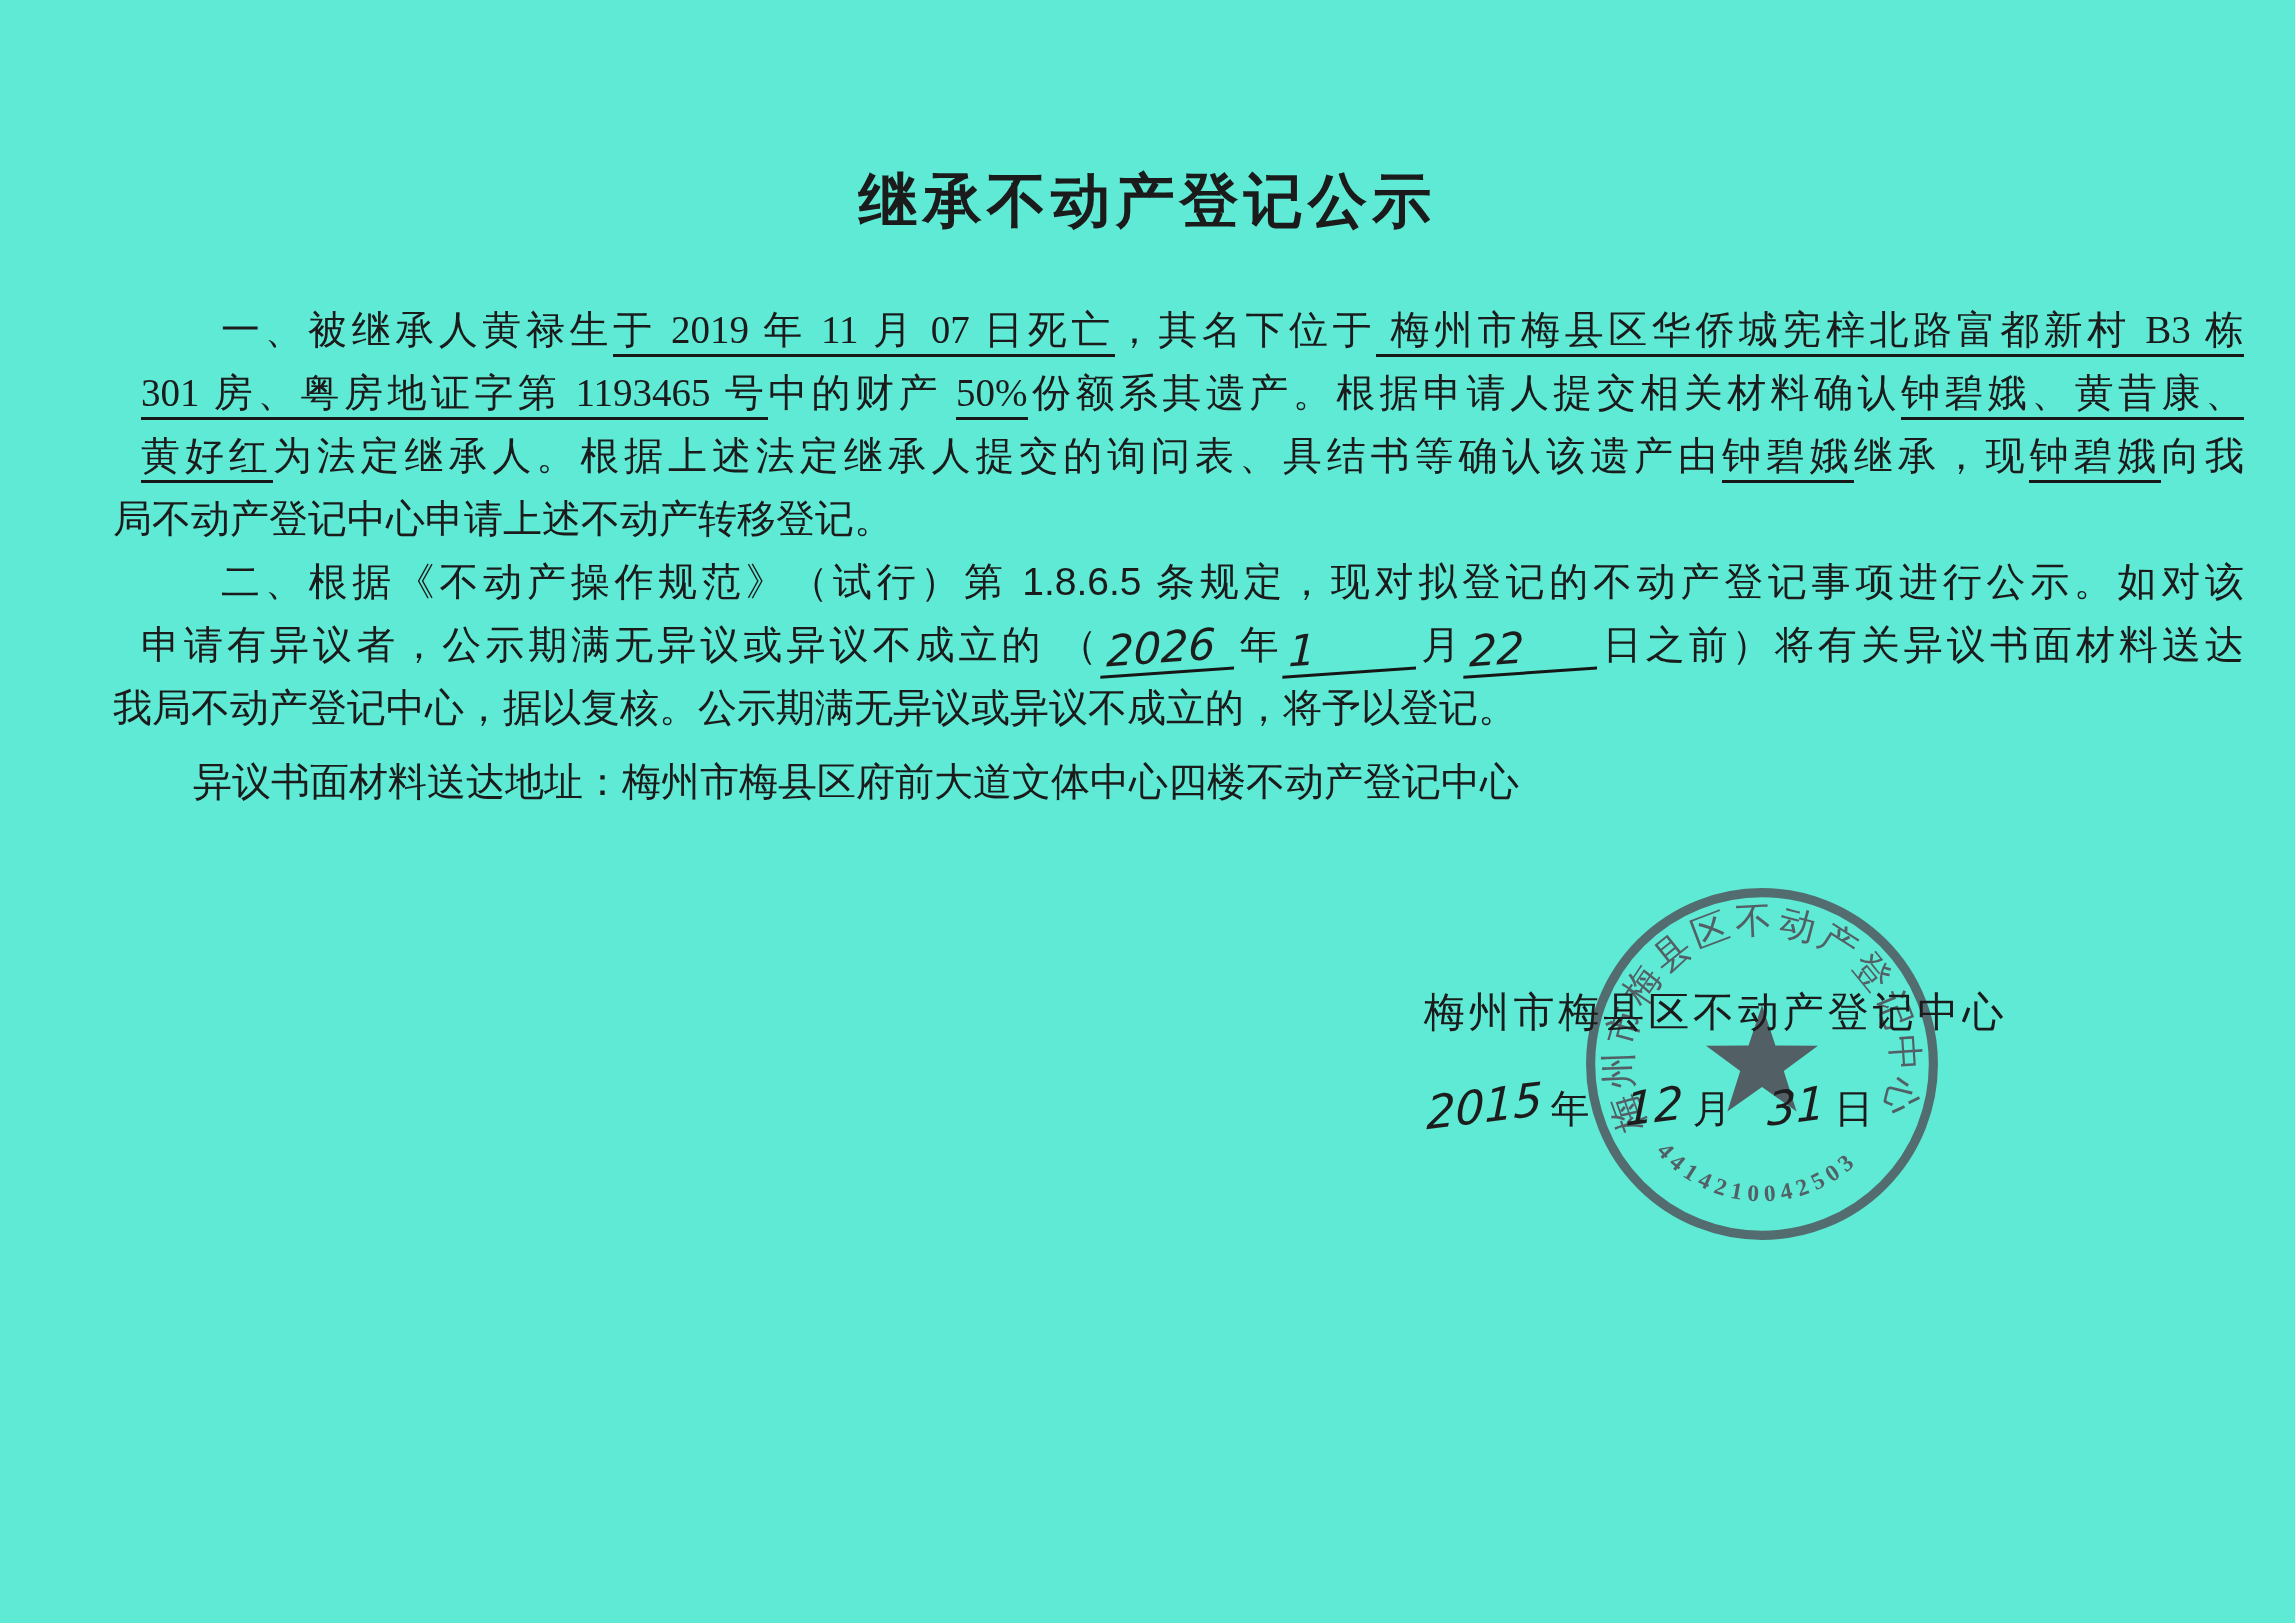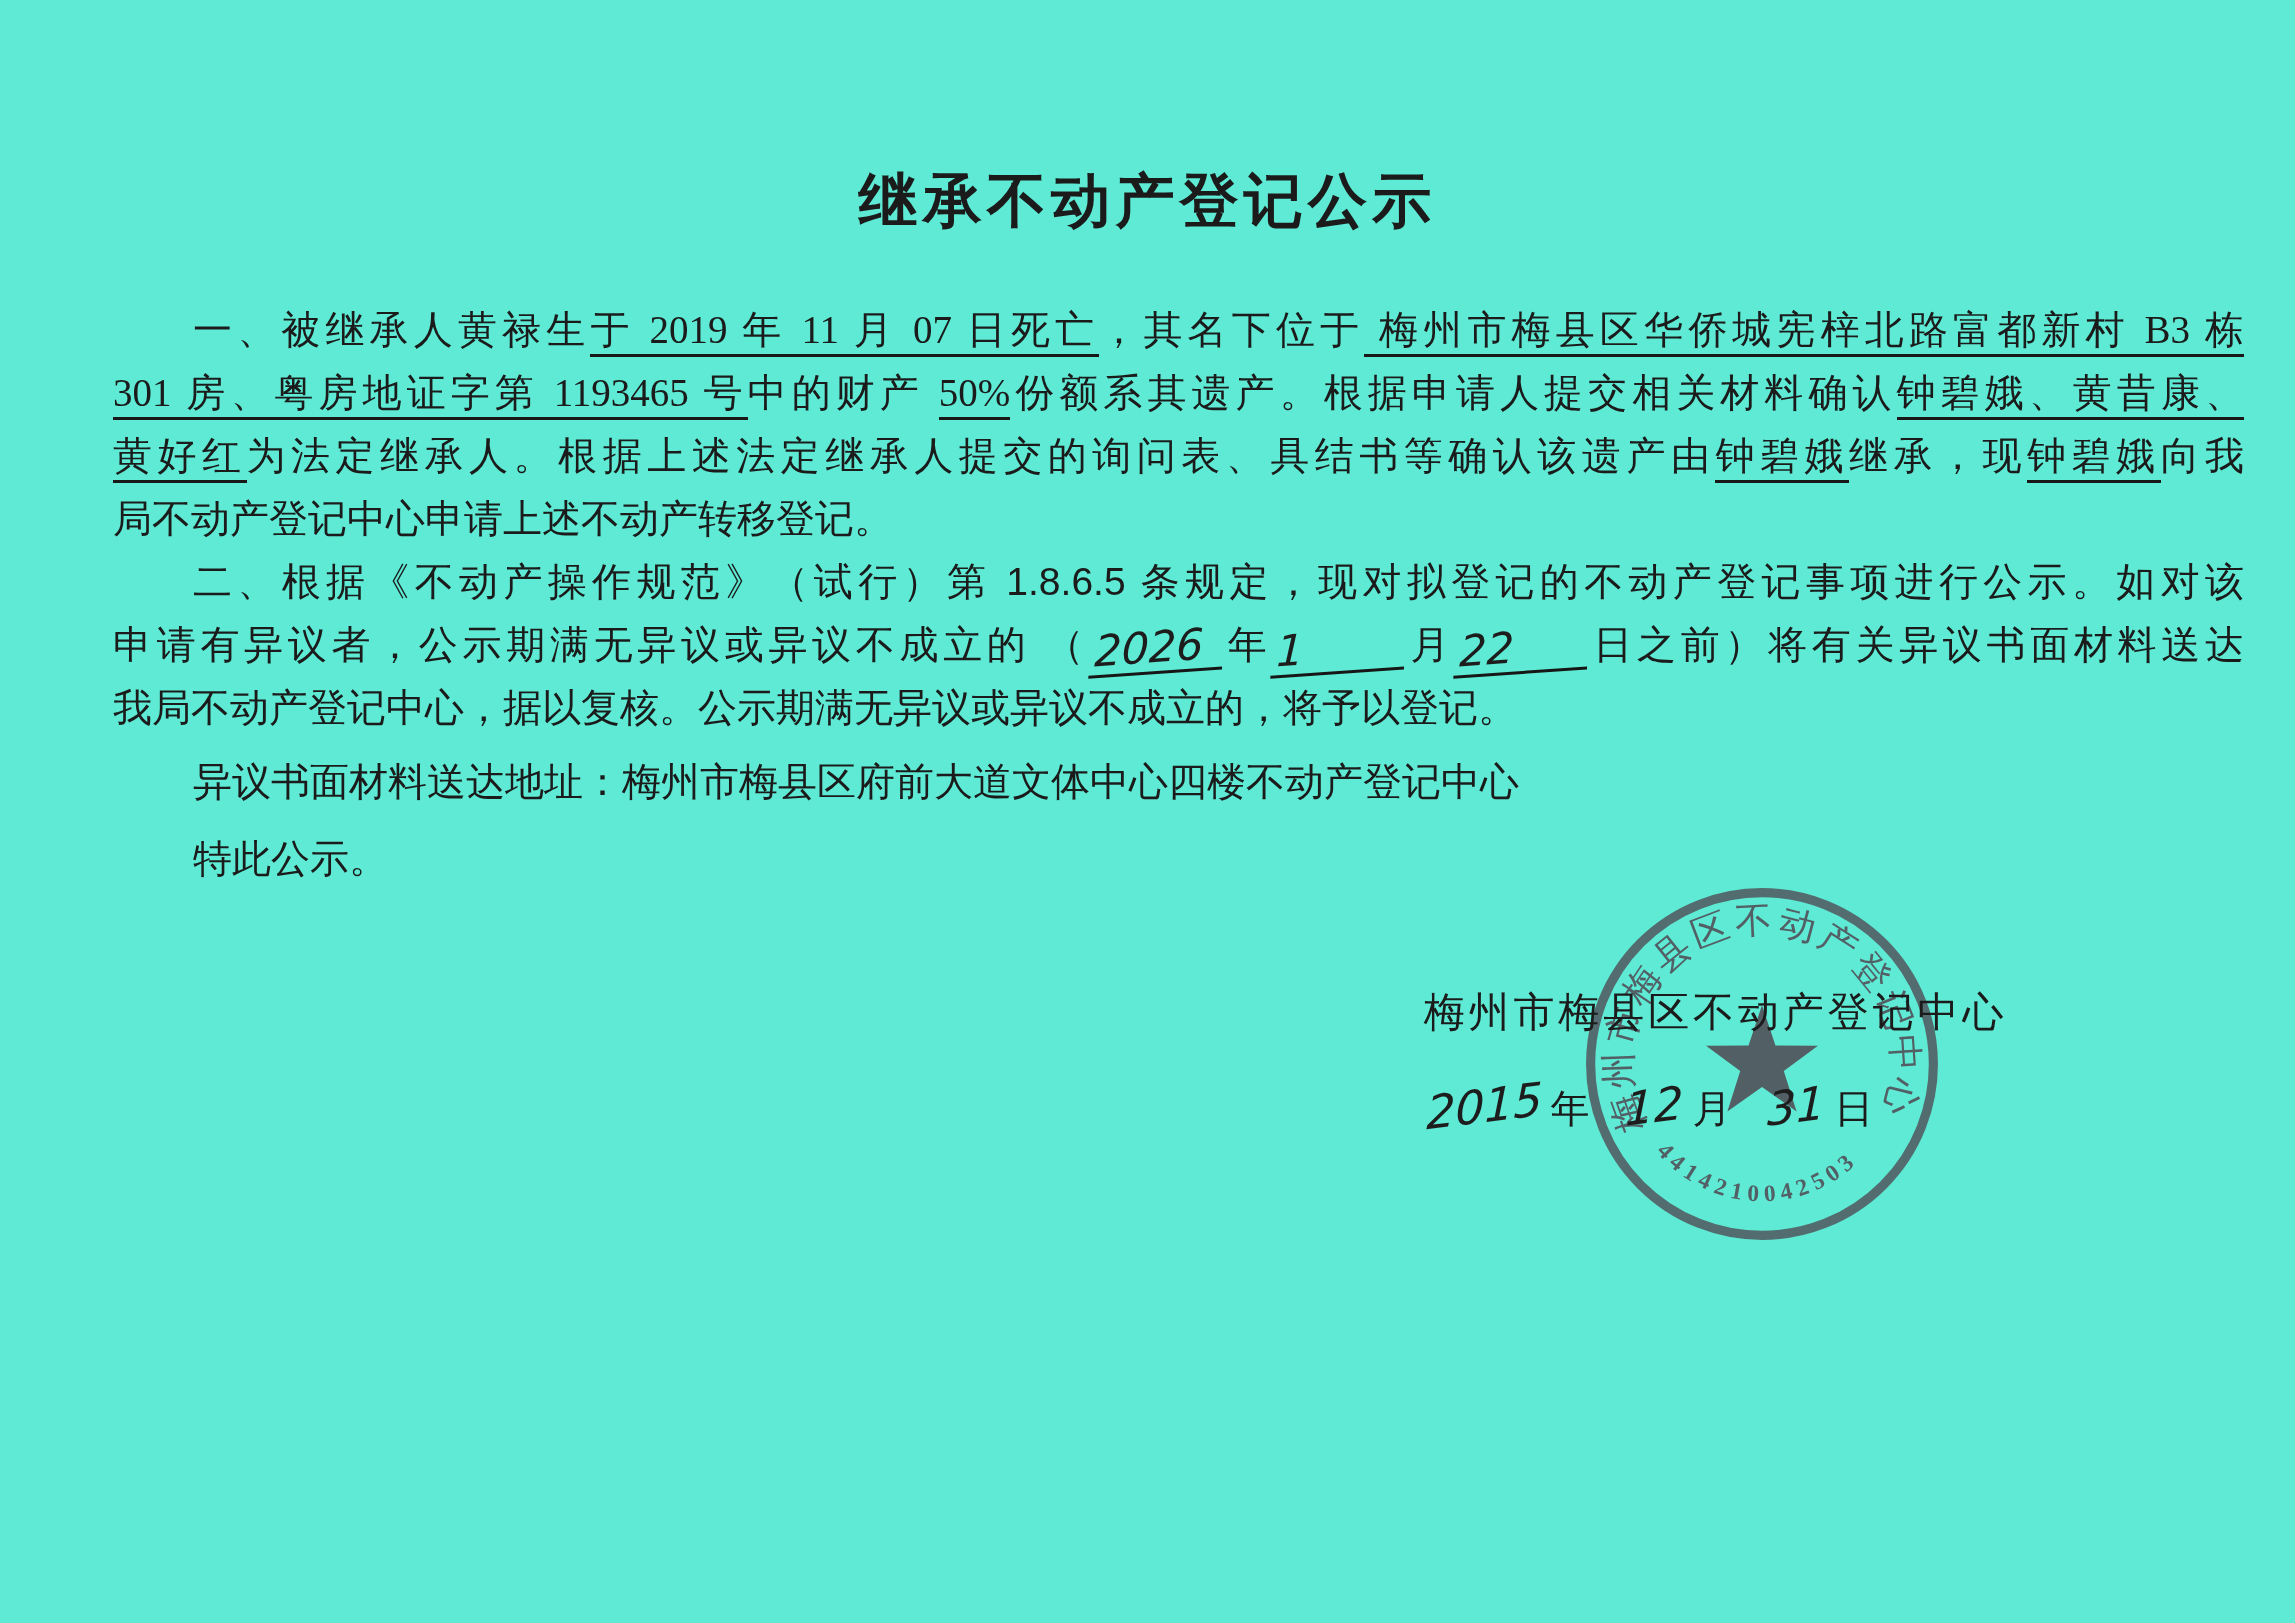--- a/index.html
+++ b/index.html
@@ -19,21 +19,21 @@
   .doc-body{
     position:absolute;top:298px;left:113px;width:2131px;
     font-size:39px;line-height:63px;
     text-justify:inter-character;
   }
   .block{margin:0;}
   .block.address-line{margin-top:10.5px;}
   .block.phone-line{margin-top:17px;}
   .block.closing-line{margin-top:14.4px;}
   .line{display:block;}
-  .line.justify{text-align:justify;text-align-last:justify;}
+  .line.justify{text-align:justify;text-align-last:justify;margin-left:28px;}
   .line.indent{text-indent:80px;}
   .seg{white-space:pre-wrap;}
   .seg.u{border-bottom:3.3px solid #181818;padding-bottom:2.6px;}
   .seg.b{font-weight:normal;}
   .seg.sans{font-family:"Liberation Sans","DejaVu Sans",sans-serif;}
   .seg.hw{
     display:inline-block;min-width:124px;text-align:center;
     border-bottom:3.9px solid #161616;
     font-family:"DejaVu Sans",sans-serif;font-style:italic;
     font-size:43px;line-height:46px;color:#1d1d1d;
@@ -79,23 +79,20 @@
         <div class="line"><span class="seg">局不动产登记中心申请上述不动产转移登记。</span></div>
       </div>
       <div class="block paragraph-2">
         <div class="line justify indent"><span class="seg">二、根据《不动产操作规范》（试行）第 </span><span class="seg sans">1.8.6.5</span><span class="seg"> 条规定，现对拟登记的不动产登记事项进行公示。如对该</span></div>
         <div class="line justify"><span class="seg">申请有异议者，公示期满无异议或异议不成立的 （</span><span class="seg hw">2026</span><span class="seg">年</span><span class="seg hw">1</span><span class="seg">月</span><span class="seg hw">22</span><span class="seg">日之前）将有关异议书面材料送达</span></div>
         <div class="line"><span class="seg">我局不动产登记中心，据以复核。公示期满无异议或异议不成立的，将予以登记。</span></div>
       </div>
       <div class="block address-line">
         <div class="line indent"><span class="seg">异议书面材料送达地址：梅州市梅县区府前大道文体中心四楼不动产登记中心</span></div>
       </div>
-      <div class="block closing-line">
-        <div class="line indent"><span class="seg">特此公示。</span></div>
-      </div>
     </div>
 
   <div class="signature-org">梅州市梅县区不动产登记中心</div>
 
   <div class="signature-date">
     <span class="hw-date year">2015</span><span class="date-label">年</span><span class="hw-date mid">12</span><span class="date-label">月</span><span class="hw-date mid">31</span><span class="date-label">日</span>
   </div>
 
   <svg class="stamp" viewBox="-292 -292 584 584">
     <defs>

